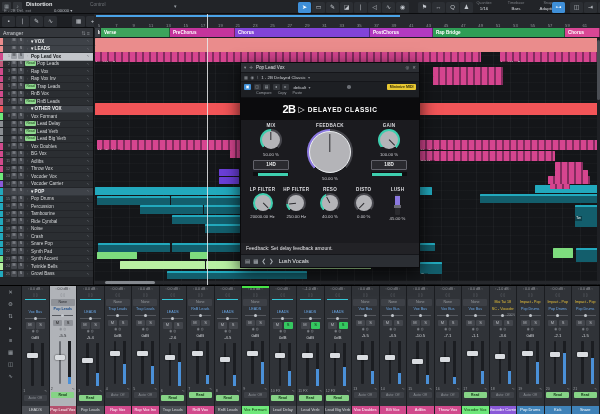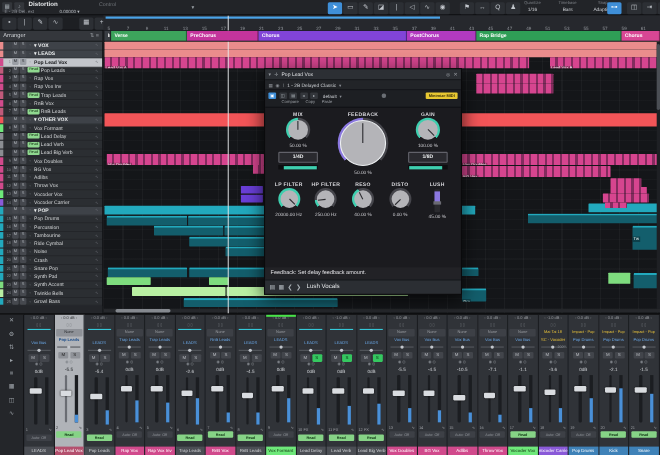--- a/index.html
+++ b/index.html
@@ -635,20 +635,25 @@
       <span class="g" style="font-size:4px;color:#8a8e94">▾</span>
       <span class="dot"></span>
       <span class="midi-btn">Minimize MIDI</span>
     </div>
     <div class="pr3b">
       <span>Compare</span>
       <span>Copy</span>
       <span>Paste</span>
     </div>
   </div>
+  <div id="banner">
+    <span class="b2b">2B</span>
+    <span class="tri">▷</span>
+    <span class="bname">DELAYED CLASSIC</span>
+  </div>
   <div id="pbody">
     <div class="krow1">
       <div class="kcol w1">
         <div class="klab">MIX</div>
         <div class="kring k22" style="background: conic-gradient(from 225deg, rgb(62, 207, 175) 0deg, rgb(62, 207, 175) 135deg, rgb(70, 70, 76) 135deg, rgb(70, 70, 76) 270deg, transparent 270deg, transparent 360deg);">
             <div class="kcap">
               <div class="kptr" style="transform: translateX(-50%) rotate(0deg);"></div>
             </div>
           </div>
         <div class="kval">50.00 %</div>

